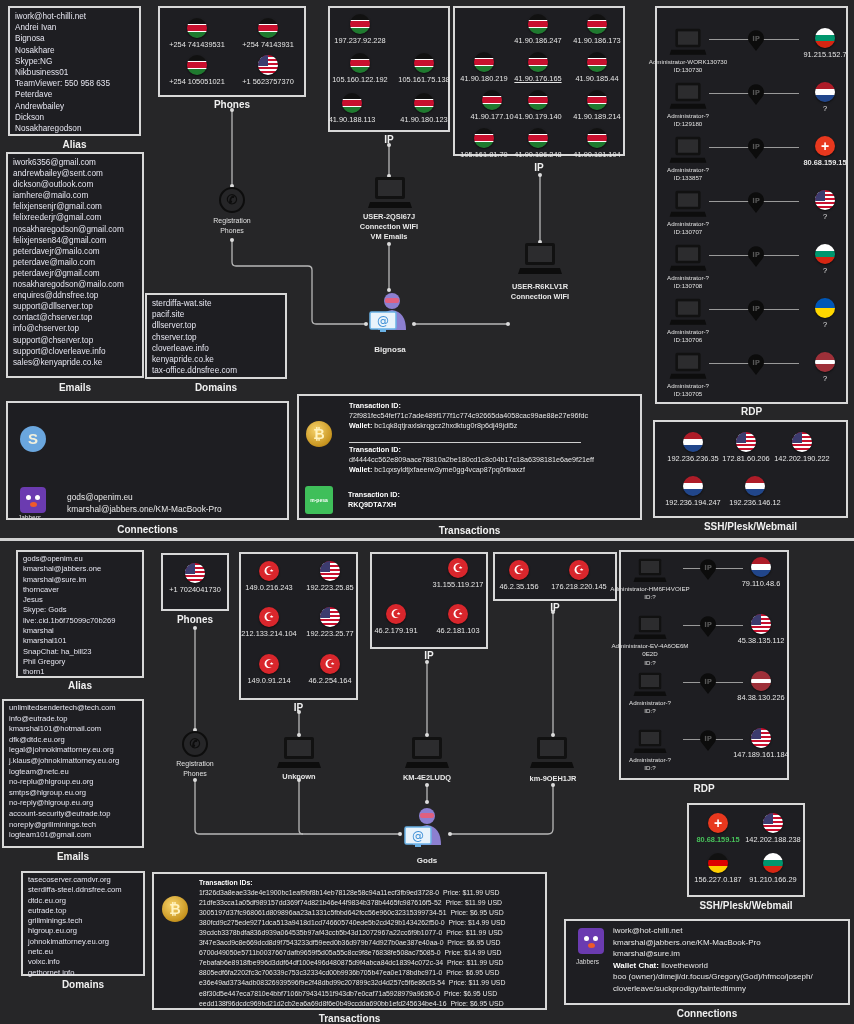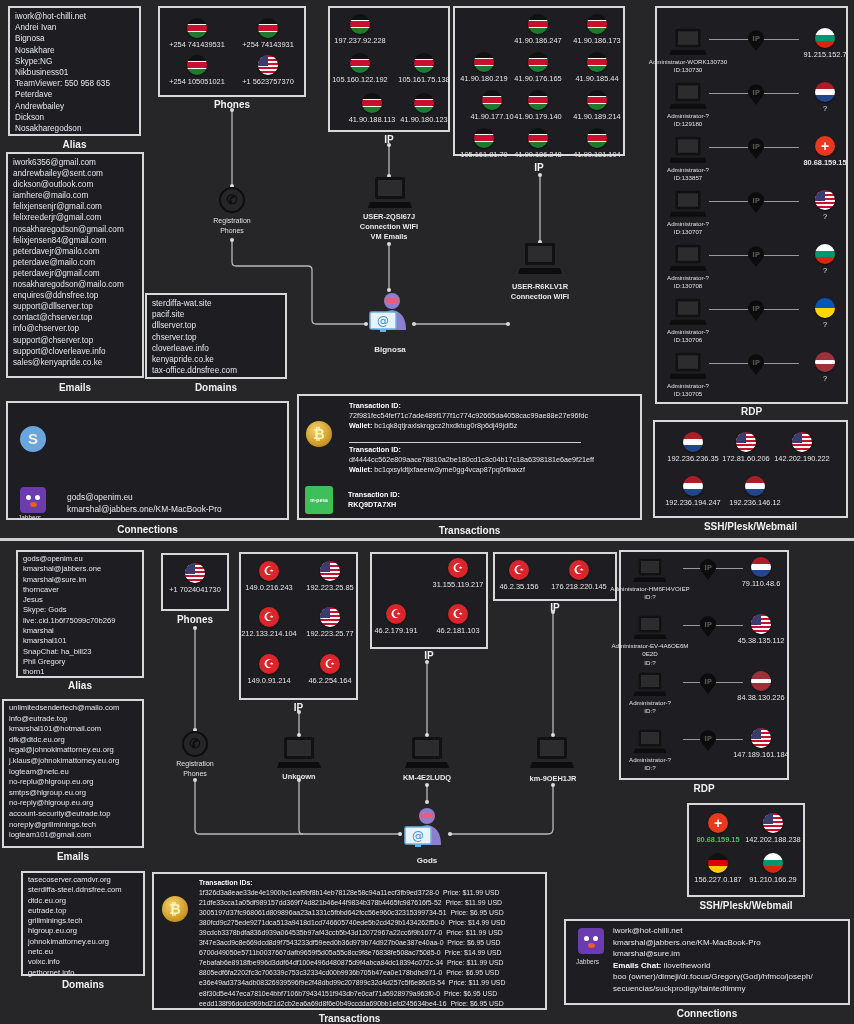--- a/index.html
+++ b/index.html
@@ -175,21 +175,21 @@
       <span class="lbl">197.237.92.228</span>
     </div>
     <div class="cell" style="left: 30px; top: 45px; width: 64px; margin-left: -32px;">
       <span class="flag" style="background: linear-gradient(rgb(17, 17, 17) 0px, rgb(17, 17, 17) 30%, rgb(255, 255, 255) 30%, rgb(255, 255, 255) 34%, rgb(200, 16, 46) 34%, rgb(200, 16, 46) 66%, rgb(255, 255, 255) 66%, rgb(255, 255, 255) 70%, rgb(31, 122, 47) 70%); border-radius: 50%;"></span>
       <span class="lbl">105.160.122.192</span>
     </div>
     <div class="cell" style="left: 94px; top: 45px; width: 64px; margin-left: -32px;">
       <span class="flag" style="background: linear-gradient(rgb(17, 17, 17) 0px, rgb(17, 17, 17) 30%, rgb(255, 255, 255) 30%, rgb(255, 255, 255) 34%, rgb(200, 16, 46) 34%, rgb(200, 16, 46) 66%, rgb(255, 255, 255) 66%, rgb(255, 255, 255) 70%, rgb(31, 122, 47) 70%); border-radius: 50%;"></span>
       <span class="lbl">105.161.75.138</span>
     </div>
-    <div class="cell" style="left: 42px; top: 85px; width: 64px; margin-left: -32px;">
+    <div class="cell" style="left: 22px; top: 85px; width: 64px; margin-left: -32px;">
       <span class="flag" style="background: linear-gradient(rgb(17, 17, 17) 0px, rgb(17, 17, 17) 30%, rgb(255, 255, 255) 30%, rgb(255, 255, 255) 34%, rgb(200, 16, 46) 34%, rgb(200, 16, 46) 66%, rgb(255, 255, 255) 66%, rgb(255, 255, 255) 70%, rgb(31, 122, 47) 70%); border-radius: 50%;"></span>
       <span class="lbl">41.90.188.113</span>
     </div>
     <div class="cell" style="left: 94px; top: 85px; width: 64px; margin-left: -32px;">
       <span class="flag" style="background: linear-gradient(rgb(17, 17, 17) 0px, rgb(17, 17, 17) 30%, rgb(255, 255, 255) 30%, rgb(255, 255, 255) 34%, rgb(200, 16, 46) 34%, rgb(200, 16, 46) 66%, rgb(255, 255, 255) 66%, rgb(255, 255, 255) 70%, rgb(31, 122, 47) 70%); border-radius: 50%;"></span>
       <span class="lbl">41.90.180.123</span>
     </div>
   </div>
 <div class="title" style="left:328px;top:134px;width:122px;">IP</div>
 
@@ -199,21 +199,21 @@
       <span class="lbl">41.90.186.247</span>
     </div>
     <div class="cell" style="left: 142px; top: 6px; width: 64px; margin-left: -32px;">
       <span class="flag" style="background: linear-gradient(rgb(17, 17, 17) 0px, rgb(17, 17, 17) 30%, rgb(255, 255, 255) 30%, rgb(255, 255, 255) 34%, rgb(200, 16, 46) 34%, rgb(200, 16, 46) 66%, rgb(255, 255, 255) 66%, rgb(255, 255, 255) 70%, rgb(31, 122, 47) 70%); border-radius: 50%;"></span>
       <span class="lbl">41.90.186.173</span>
     </div>
     <div class="cell" style="left: 29px; top: 44px; width: 64px; margin-left: -32px;">
       <span class="flag" style="background: linear-gradient(rgb(17, 17, 17) 0px, rgb(17, 17, 17) 30%, rgb(255, 255, 255) 30%, rgb(255, 255, 255) 34%, rgb(200, 16, 46) 34%, rgb(200, 16, 46) 66%, rgb(255, 255, 255) 66%, rgb(255, 255, 255) 70%, rgb(31, 122, 47) 70%); border-radius: 50%;"></span>
       <span class="lbl">41.90.180.219</span>
     </div>
-    <div class="cell" style="left: 83px; top: 44px; width: 64px; margin-left: -32px;">
+    <div class="cell" style="left: 83px; top: 44px; width: 64px; margin-left: -32px; text-decoration: underline;">
       <span class="flag" style="background: linear-gradient(rgb(17, 17, 17) 0px, rgb(17, 17, 17) 30%, rgb(255, 255, 255) 30%, rgb(255, 255, 255) 34%, rgb(200, 16, 46) 34%, rgb(200, 16, 46) 66%, rgb(255, 255, 255) 66%, rgb(255, 255, 255) 70%, rgb(31, 122, 47) 70%); border-radius: 50%;"></span>
       <span class="lbl">41.90.176.165</span>
     </div>
     <div class="cell" style="left: 142px; top: 44px; width: 64px; margin-left: -32px;">
       <span class="flag" style="background: linear-gradient(rgb(17, 17, 17) 0px, rgb(17, 17, 17) 30%, rgb(255, 255, 255) 30%, rgb(255, 255, 255) 34%, rgb(200, 16, 46) 34%, rgb(200, 16, 46) 66%, rgb(255, 255, 255) 66%, rgb(255, 255, 255) 70%, rgb(31, 122, 47) 70%); border-radius: 50%;"></span>
       <span class="lbl">41.90.185.44</span>
     </div>
     <div class="cell" style="left: 37px; top: 82px; width: 64px; margin-left: -32px;">
       <span class="flag" style="background: linear-gradient(rgb(17, 17, 17) 0px, rgb(17, 17, 17) 30%, rgb(255, 255, 255) 30%, rgb(255, 255, 255) 34%, rgb(200, 16, 46) 34%, rgb(200, 16, 46) 66%, rgb(255, 255, 255) 66%, rgb(255, 255, 255) 70%, rgb(31, 122, 47) 70%); border-radius: 50%;"></span>
       <span class="lbl">41.90.177.10</span>
@@ -495,21 +495,21 @@
       <div>kmarshal101</div>
       <div>SnapChat: ha_bill23</div>
       <div>Phil Gregory</div>
       <div>thorn1</div>
     </div>
 </div>
 <div class="title" style="left:16px;top:680px;width:128px;">Alias</div>
 
 <div class="box" style="left:2px;top:699px;width:142px;height:149px;">
   <div class="list2" id="c2-emails" style="line-height:10.6px;">
-      <div>unlimitedsendertech@mailo.com</div>
+      <div>unlimitedsendertech@tech.com</div>
       <div>info@eutrade.top</div>
       <div>kmarshal101@hotmail.com</div>
       <div>dfk@dtdc.eu.org</div>
       <div>legal@johnokimattorney.eu.org</div>
       <div>j.klaus@johnokimattorney.eu.org</div>
       <div>logteam@netc.eu</div>
       <div>no-replu@hlgroup.eu.org</div>
       <div>smtps@hlgroup.eu.org</div>
       <div>no-reply@hlgroup.eu.org</div>
       <div>account-security@eutrade.top</div>
@@ -774,18 +774,18 @@
 
 <div class="box" style="left:564px;top:919px;width:286px;height:86px;">
   <div class="jabber" style="left:12px;top:7px;">
       <i></i>
     </div>
   <div class="abs" style="left:10px;top:37px;font-size:6.5px;color:#ddd;">Jabbers</div>
   <div class="tx abs" style="left:47px;top:4px;font-size:8px;line-height:11.5px;">
     <div>iwork@hot-chilli.net</div>
     <div>kmarshal@jabbers.one/KM-MacBook-Pro</div>
     <div>kmarshal@sure.im</div>
-    <div><b>Emails Chat:</b> <span>ilovetheworld</span></div>
+    <div><b>Wallet Chat:</b> <span>ilovetheworld</span></div>
     <div>boo (owner)/dimeji/dr.focus/Gregory(God)/hfmco/joseph/</div>
-    <div>secuencias/suckprodigy/taintedtimmy</div>
+    <div>cloverleave/suckprodigy/taintedtimmy</div>
   </div>
 </div>
 <div class="title" style="left:564px;top:1008px;width:286px;">Connections</div>
 
 </body></html>

